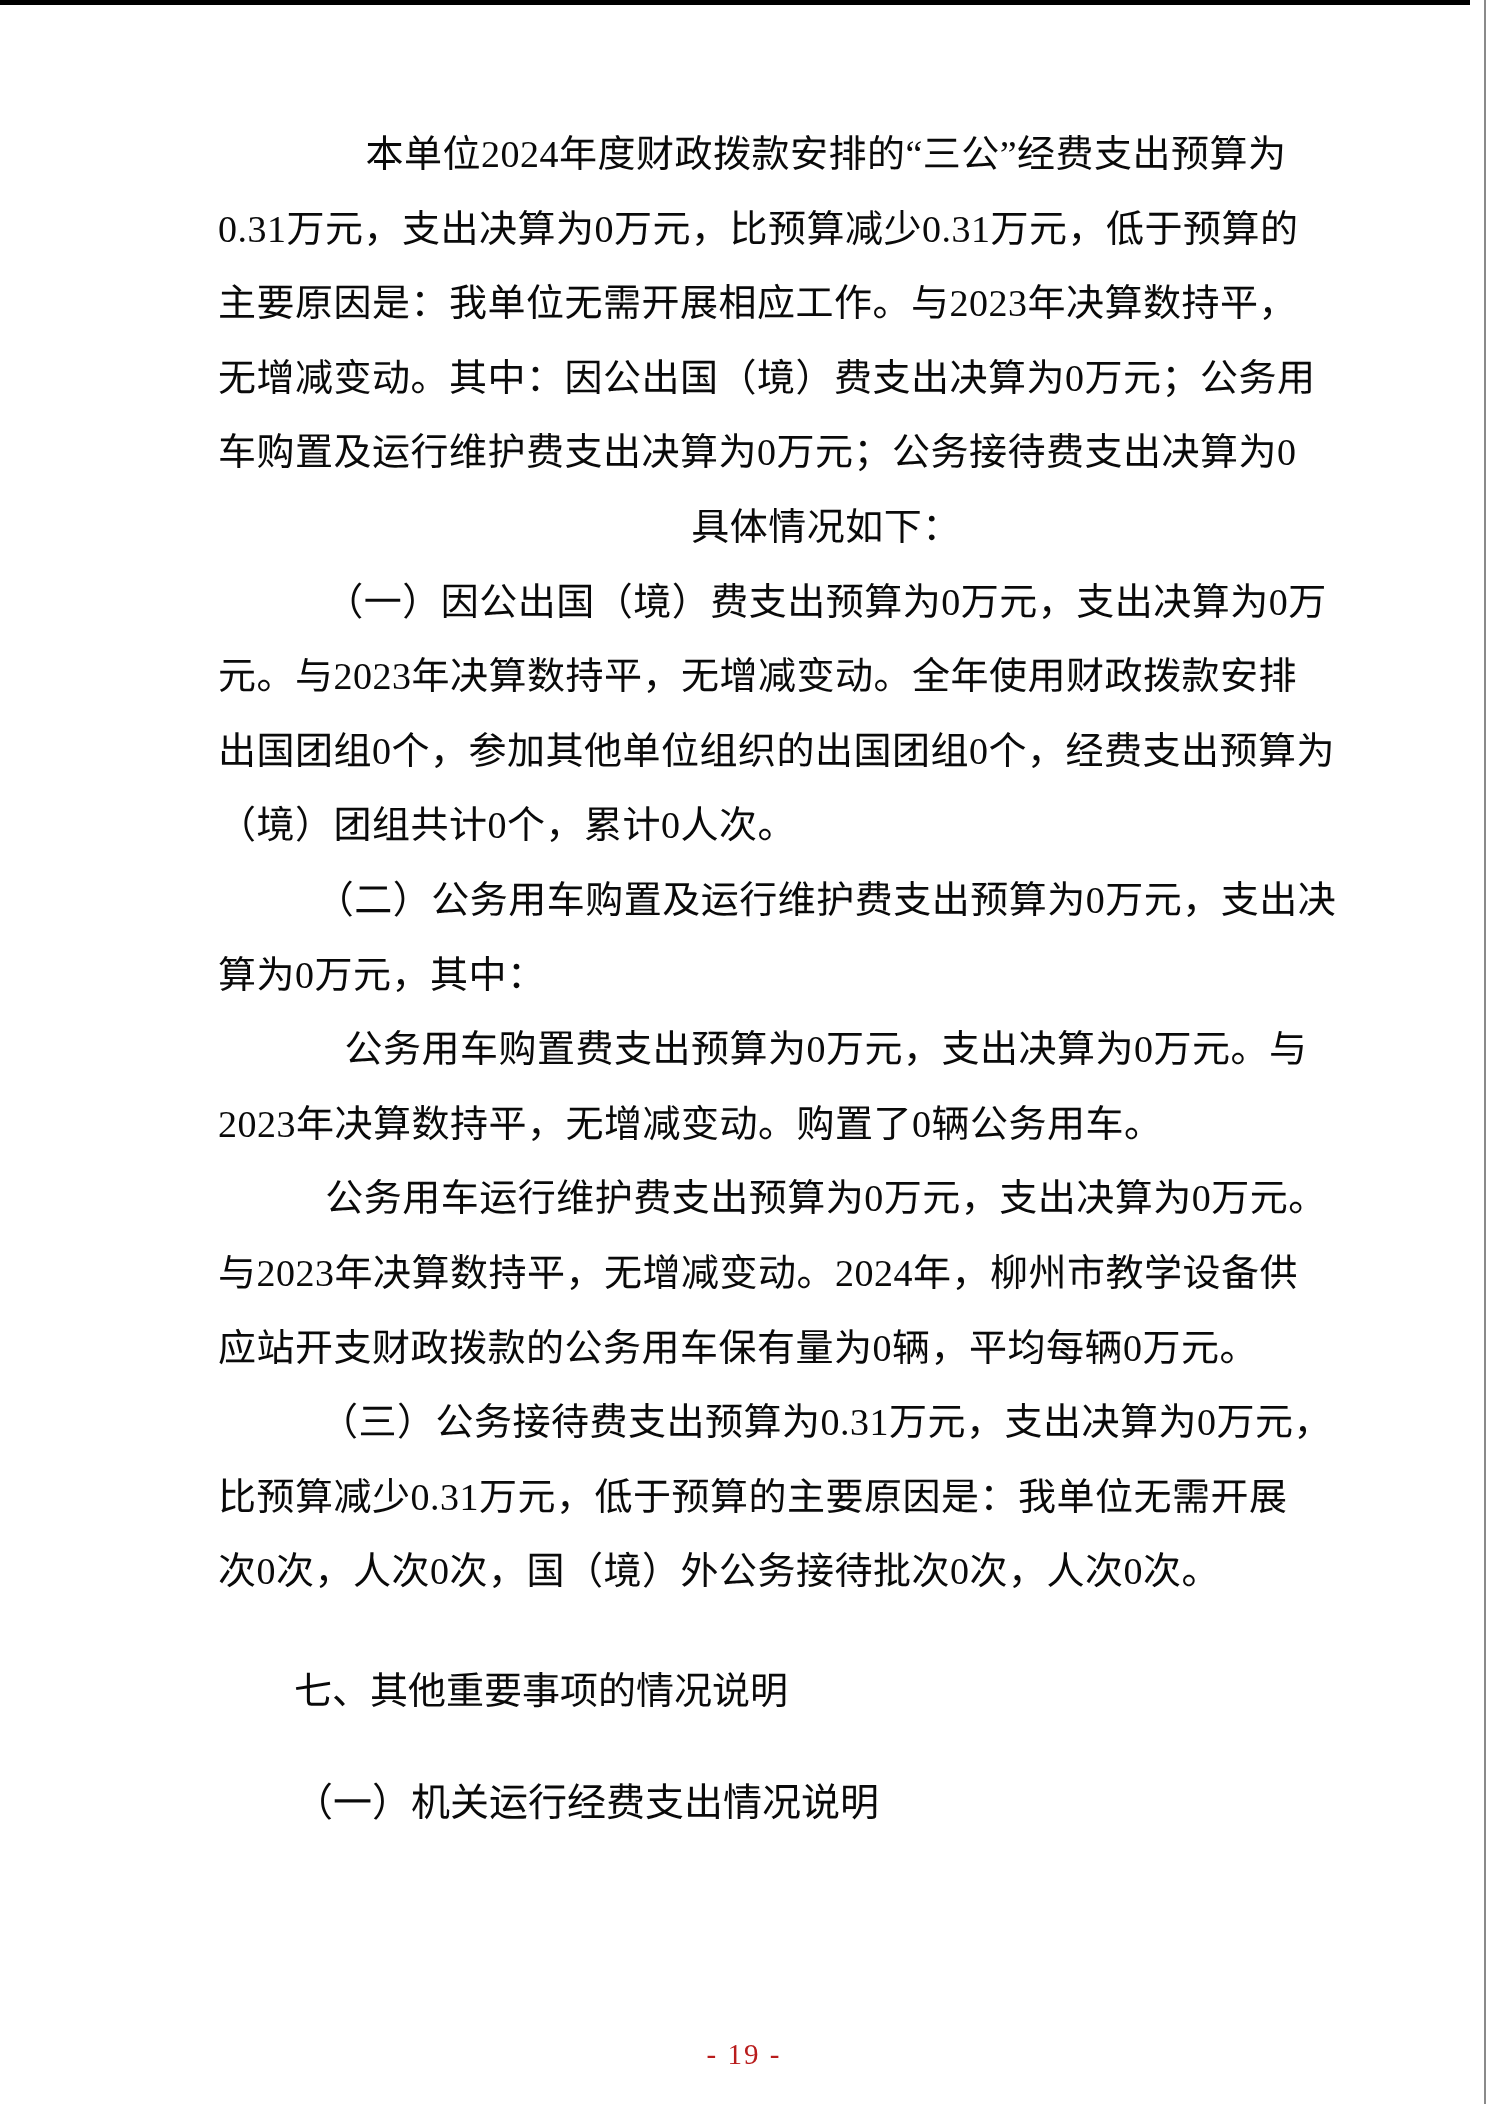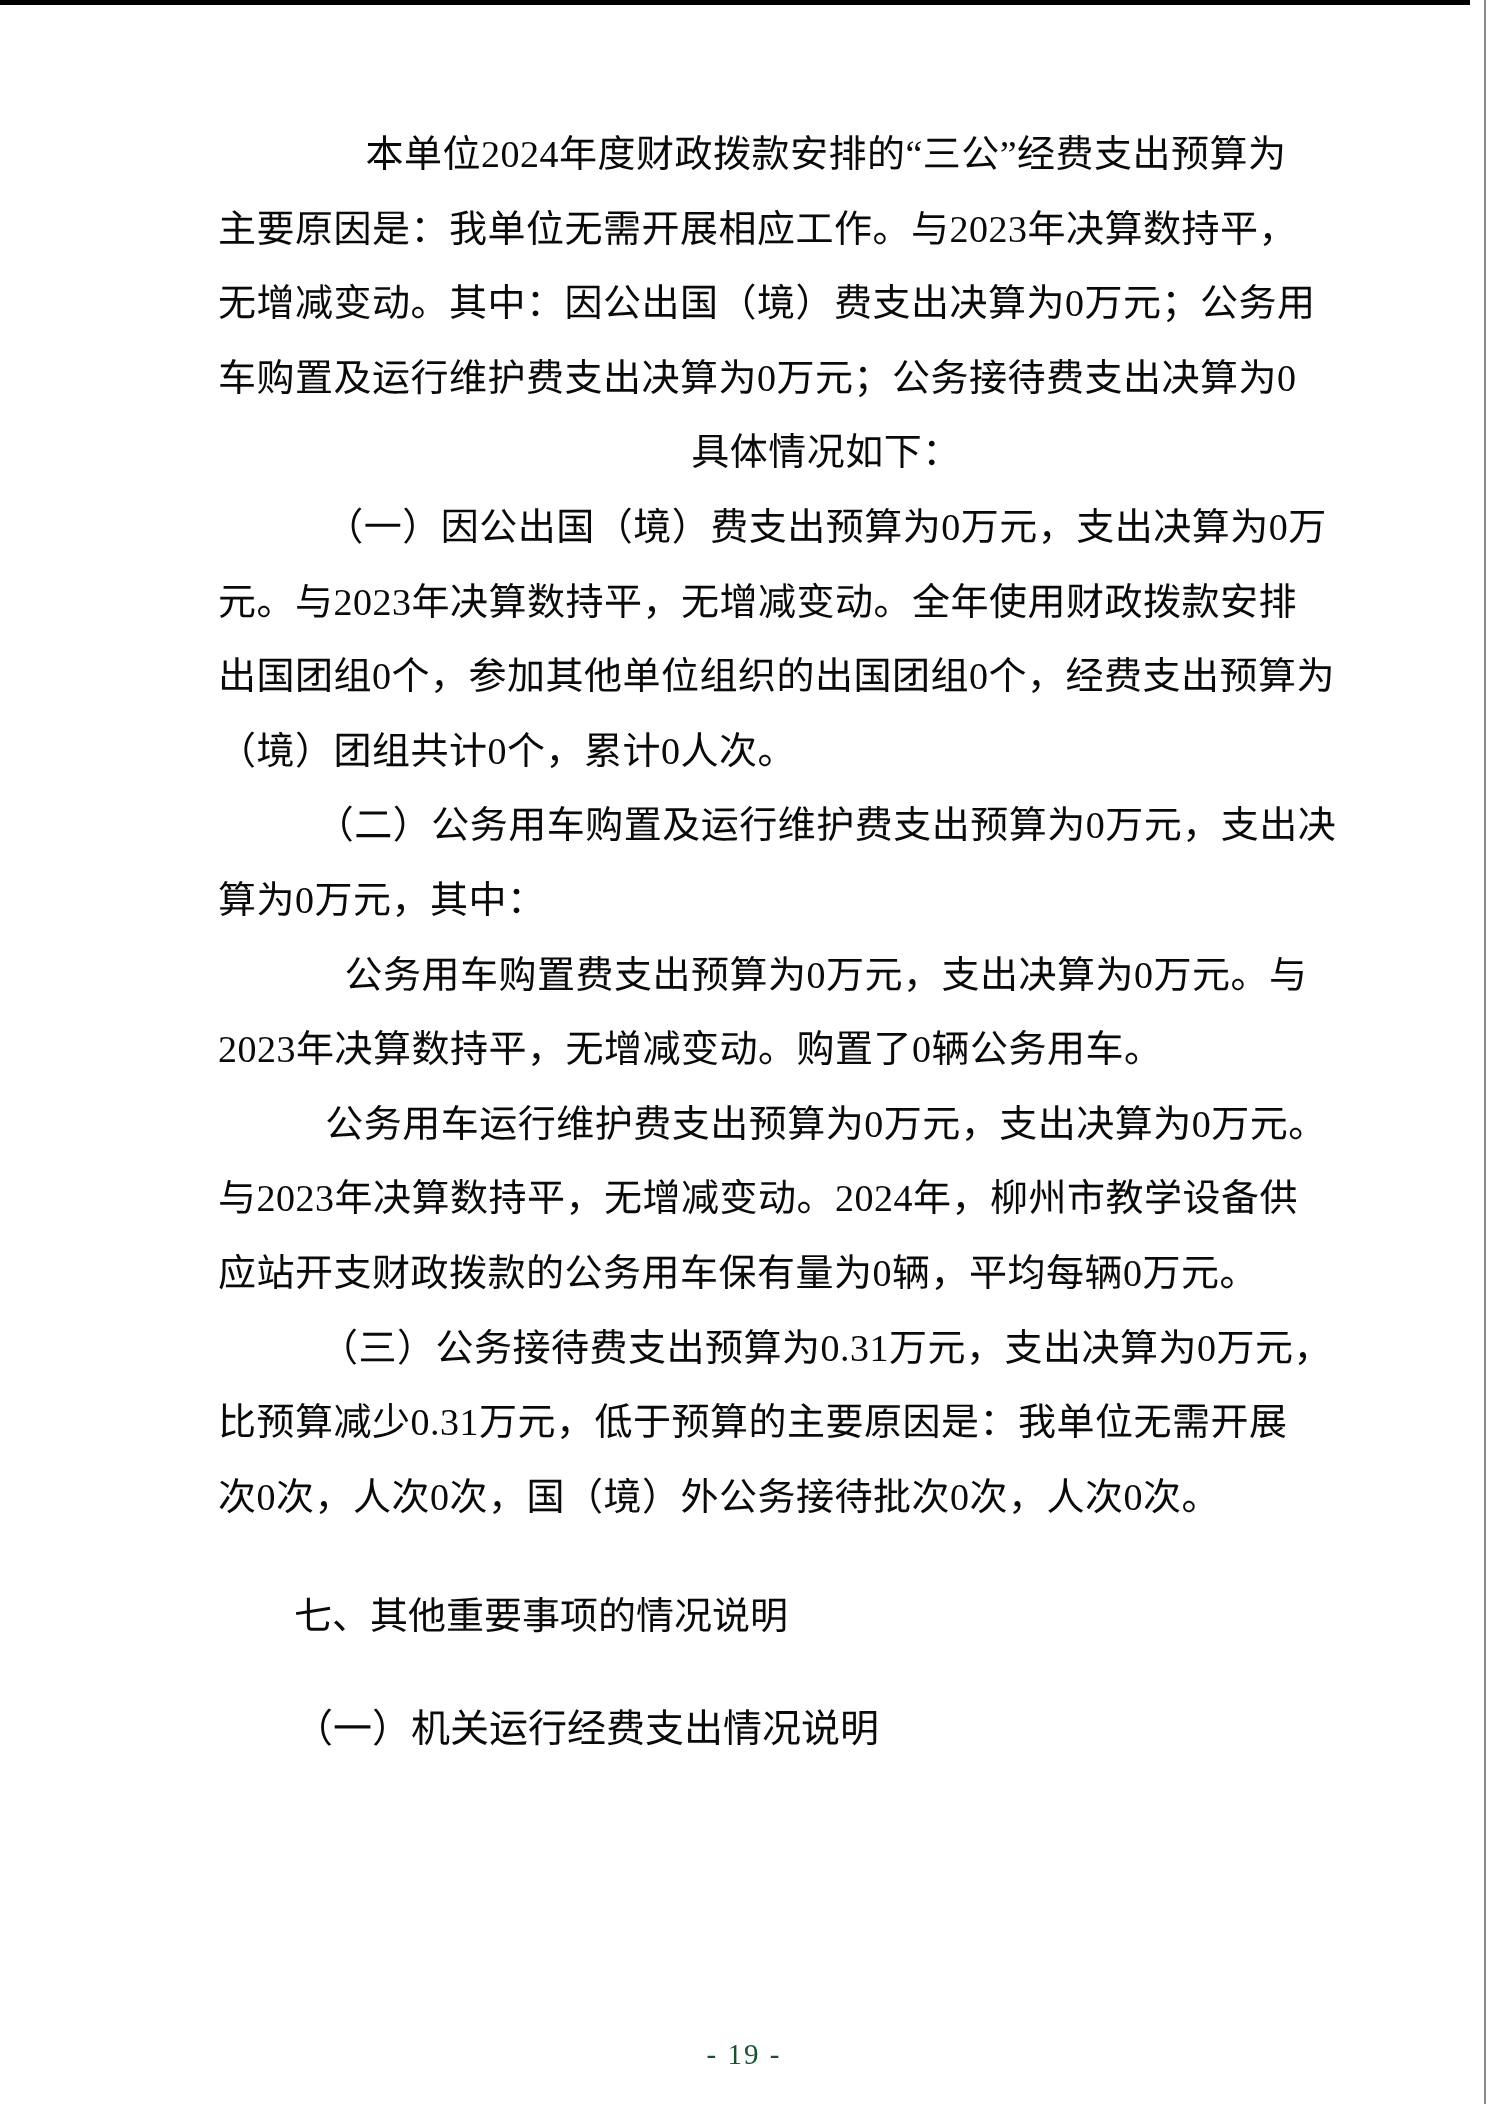--- a/index.html
+++ b/index.html
@@ -70,33 +70,34 @@
     white-space: nowrap;
   }
   .footer {
     position: absolute;
     left: 0;
     top: 2038px;
     width: 100%;
     text-align: center;
     font-size: 29px;
     letter-spacing: 2px;
-    color: #14532d;
+    color: #b91c1c;
   }
 </style>
 </head>
 <body>
 
 <div class="page">
   <div class="topbar"></div>
   <div class="scan-edge"></div>
 
   <div class="content">
     <div>
         <div class="line indent">本单位2024年度财政拨款安排的“三公”经费支出预算为</div>
+        <div class="line">0.31万元，支出决算为0万元，比预算减少0.31万元，低于预算的</div>
         <div class="line">主要原因是：我单位无需开展相应工作。与2023年决算数持平，</div>
         <div class="line">无增减变动。其中：因公出国（境）费支出决算为0万元；公务用</div>
         <div class="line">车购置及运行维护费支出决算为0万元；公务接待费支出决算为0</div>
         <div class="line indent">具体情况如下：</div>
         <div class="line indent">（一）因公出国（境）费支出预算为0万元，支出决算为0万</div>
         <div class="line">元。与2023年决算数持平，无增减变动。全年使用财政拨款安排</div>
         <div class="line">出国团组0个，参加其他单位组织的出国团组0个，经费支出预算为</div>
         <div class="line">（境）团组共计0个，累计0人次。</div>
         <div class="line indent">（二）公务用车购置及运行维护费支出预算为0万元，支出决</div>
         <div class="line">算为0万元，其中：</div>

